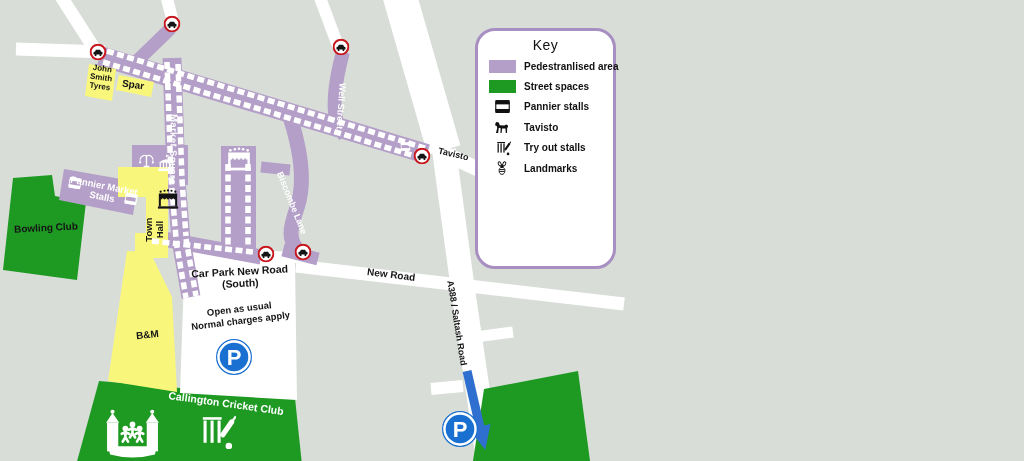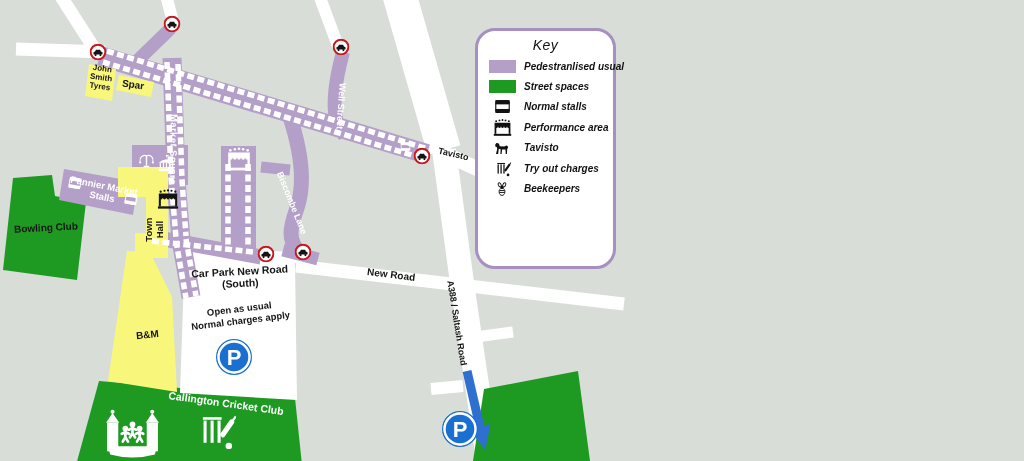--- a/index.html
+++ b/index.html
@@ -8,21 +8,21 @@
   .stage{position:relative;width:1024px;height:461px;background:#d8ddd8;}
   #map{position:absolute;left:0;top:0;}
   
   .lbl{position:absolute;font-weight:bold;color:#151515;white-space:pre;
        line-height:1.12;font-family:"Liberation Sans", sans-serif;}
   .lbl.white{color:#ffffff;}
   .ctr{text-align:center;}
   
   .keybox{position:absolute;left:475px;top:28px;width:141px;height:241px;
           background:#ffffff;border:3px solid #a78fc2;border-radius:20px;
-          box-sizing:border-box;padding:4px 8px 4px 8px;z-index:10;font-style:italic;}
+          box-sizing:border-box;padding:4px 8px 4px 8px;z-index:10;}
   .ktitle{text-align:center;font-size:14px;color:#111;letter-spacing:.5px;
           margin:2px 0 3px 0;}
   .krow{display:flex;align-items:center;height:20.4px;}
   .kico{width:32px;display:flex;align-items:center;justify-content:center;gap:1px;flex:none;}
   .swatch{display:inline-block;width:27px;height:13px;}
   .klab{font-size:10px;font-weight:bold;color:#111;margin-left:6px;white-space:nowrap;}
   .kicon{color:#111;}
 </style>
 </head>
 <body>
@@ -249,63 +249,55 @@
 <div class="lbl" style="left:438px;top:149px;font-size:9px;transform:rotate(13deg);">Tavisto</div>
 <div class="lbl ctr" style="left:397px;top:318px;width:120px;font-size:9px;transform:rotate(81deg);">A388 / Saltash Road</div>
 <div class="lbl white ctr" style="left:146px;top:398px;width:160px;font-size:10.5px;transform:rotate(8deg);">Callington Cricket Club</div>
 
 <div class="keybox">
   <div class="ktitle">Key</div>
   <div class="krow">
     <span class="kico">
           <span class="swatch" style="background:#b49fc8"></span>
         </span>
-    <span class="klab">Pedestranlised usual</span>
+    <span class="klab">Pedestranlised area</span>
   </div>
   <div class="krow">
     <span class="kico">
           <span class="swatch" style="background:#1e9a23"></span>
         </span>
     <span class="klab">Street spaces</span>
   </div>
   <div class="krow">
     <span class="kico">
           <svg class="kicon" width="17" height="17" viewBox="0 0 24 24">
             <use href="#i-stall"></use>
           </svg>
         </span>
-    <span class="klab">Normal stalls</span>
-  </div>
-  <div class="krow">
-    <span class="kico">
-          <svg class="kicon" width="19" height="19" viewBox="0 0 24 24">
-            <use href="#i-perf"></use>
-          </svg>
-        </span>
-    <span class="klab">Performance area</span>
+    <span class="klab">Pannier stalls</span>
   </div>
   <div class="krow">
     <span class="kico">
           <svg class="kicon" width="16" height="16" viewBox="0 0 24 24">
             <use href="#i-pony"></use>
           </svg>
         </span>
     <span class="klab">Tavisto</span>
   </div>
   <div class="krow">
     <span class="kico">
           <svg class="kicon" width="17" height="17" viewBox="0 0 24 24">
             <use href="#i-cricket"></use>
           </svg>
         </span>
-    <span class="klab">Try out charges</span>
+    <span class="klab">Try out stalls</span>
   </div>
   <div class="krow">
     <span class="kico">
           <svg class="kicon" width="16" height="16" viewBox="0 0 24 24">
             <use href="#i-bee"></use>
           </svg>
         </span>
-    <span class="klab">Beekeepers</span>
+    <span class="klab">Landmarks</span>
   </div>
 </div>
 
 </div>
 
 </body></html>

